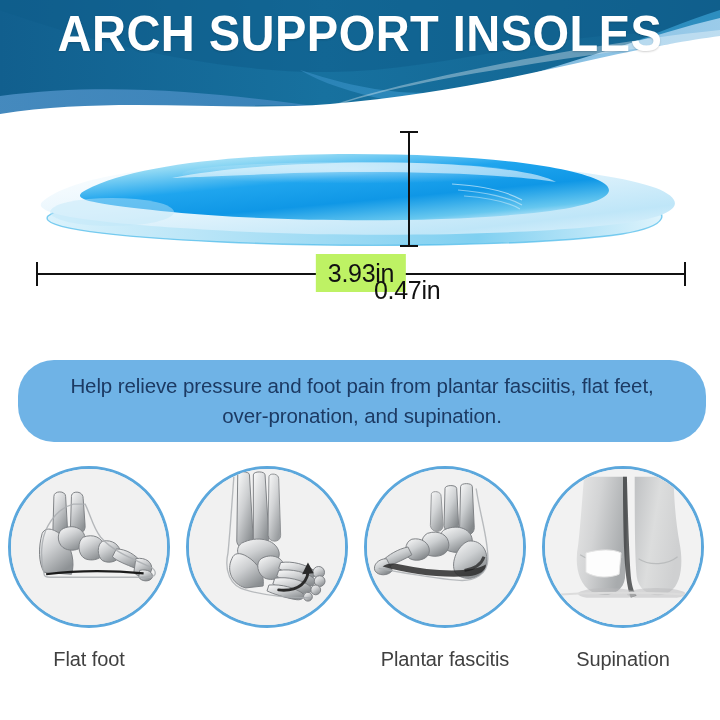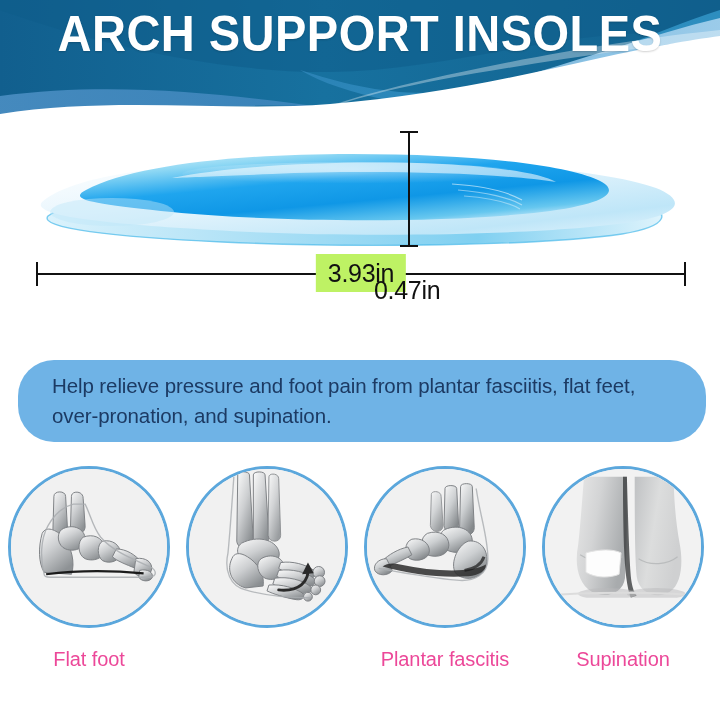--- a/index.html
+++ b/index.html
@@ -117,20 +117,21 @@
   .callout {
     position: absolute;
     left: 18px; top: 360px;
     width: 688px; height: 82px;
     background: #6FB3E6;
     border-radius: 36px;
     box-sizing: border-box;
     display: flex;
     align-items: center;
     justify-content: center;
+    text-align: center;
     padding: 0 34px;
   }
   .callout-text {
     color: #1c3a63;
     font-size: 20.5px;
     line-height: 30px;
     font-family: "Liberation Sans", sans-serif;
     letter-spacing: -0.1px;
   }
 
@@ -153,21 +154,21 @@
     border: 3.5px solid #5BA7DC;
     background: #f0f0f0;
     box-sizing: border-box;
     overflow: hidden;
     position: relative;
   }
   .circle svg { display:block; width: 100%; height: 100%; }
   .feature-label {
     margin-top: 20px;
     font-size: 20px;
-    color: #ec4899;
+    color: #404040;
     font-family: "Liberation Sans", sans-serif;
     letter-spacing: -0.1px;
     white-space: nowrap;
   }
 </style>
 </head>
 <body>
 
 <div id="page">
 

